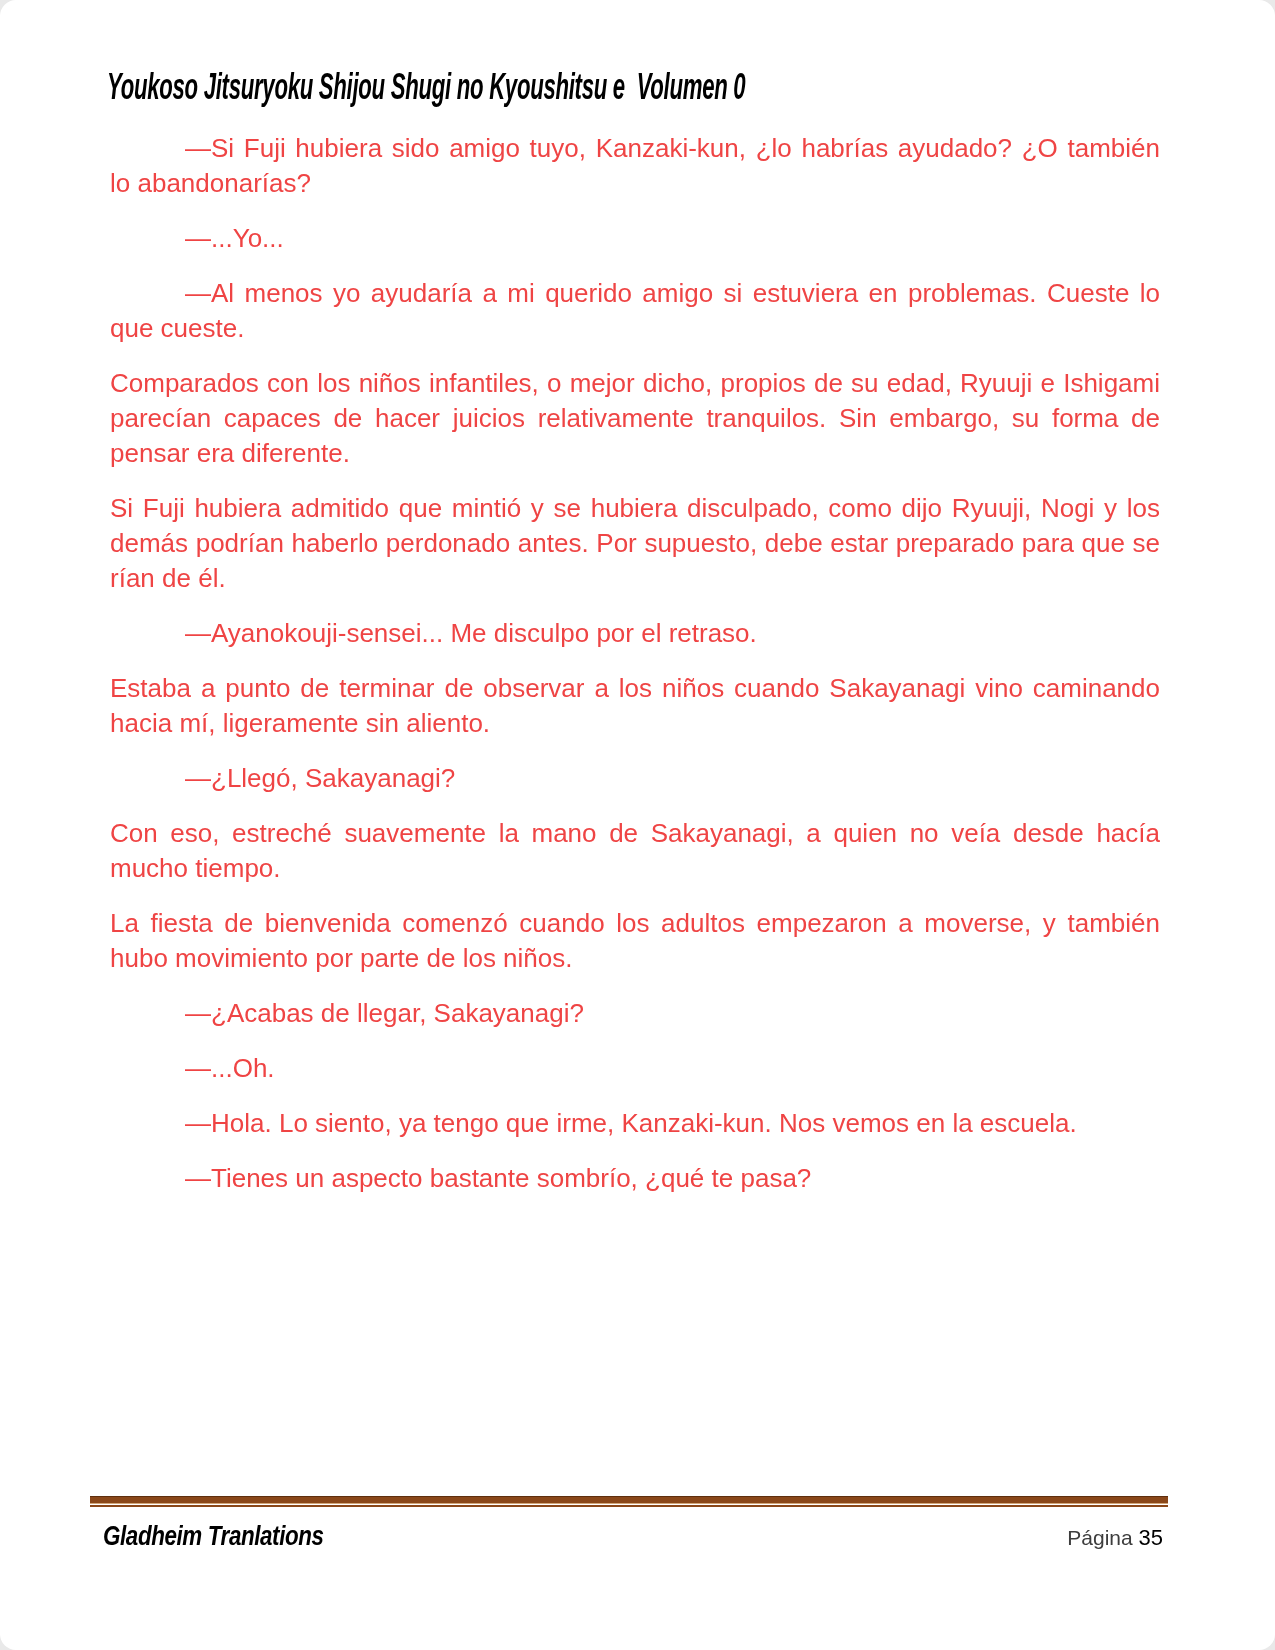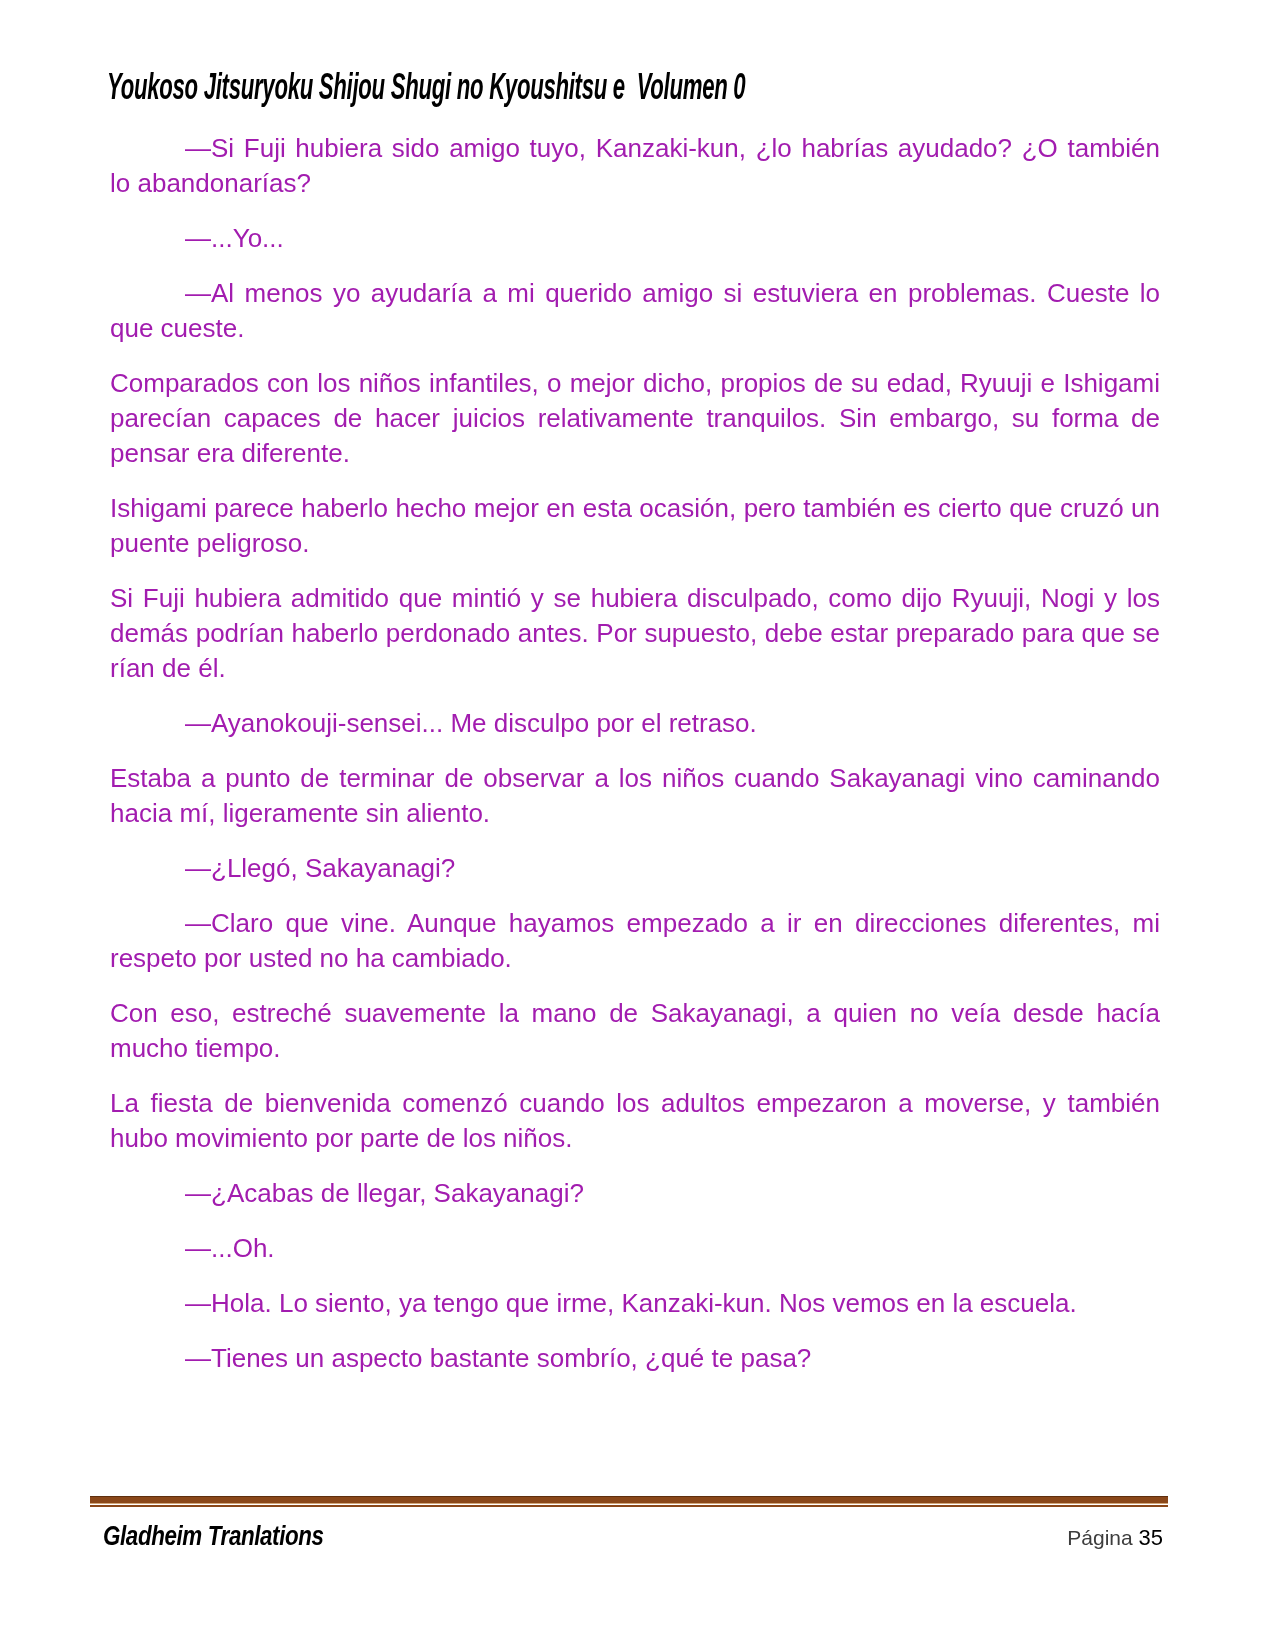--- a/index.html
+++ b/index.html
@@ -5,20 +5,21 @@
   html, body { margin: 0; padding: 0; background: #e9e9e9; }
   .page {
     position: relative;
     width: 1275px;
     height: 1650px;
     background: #ffffff;
     margin: 0 auto;
     overflow: hidden;
     font-family: "Liberation Sans", sans-serif;
     color: var(--text, #0a0a0a);
+    border-radius: 16px;
   }
 
   
   .page-title {
     position: absolute;
     left: 107px;
     top: 66px;
     font-size: 37px;
     font-weight: bold;
     font-style: italic;
@@ -34,21 +35,21 @@
     position: absolute;
     left: 110px;
     top: 131px;
     width: 1050px;
     text-align: justify;
   }
   .body-text p {
     margin: 0 0 20px 0;
     font-size: 26px;
     line-height: 35px;
-    color: #a21caf;
+    color: #ef4444;
   }
   .body-text p.dialogue { text-indent: 75px; }
   .body-text p.narrative { text-indent: 0; }
 
   
   .footer-rule {
     position: absolute;
     left: 90px;
     top: 1496px;
     width: 1078px;
@@ -98,26 +99,24 @@
 
 <div class="page">
 
   <div class="page-title">Youkoso Jitsuryoku Shijou Shugi no Kyoushitsu e  Volumen 0</div>
 
   <main class="body-text">
     <p class="dialogue">—Si Fuji hubiera sido amigo tuyo, Kanzaki-kun, ¿lo habrías ayudado? ¿O también lo abandonarías?</p>
     <p class="dialogue">—...Yo...</p>
     <p class="dialogue">—Al menos yo ayudaría a mi querido amigo si estuviera en problemas. Cueste lo que cueste.</p>
     <p class="narrative">Comparados con los niños infantiles, o mejor dicho, propios de su edad, Ryuuji e Ishigami parecían capaces de hacer juicios relativamente tranquilos. Sin embargo, su forma de pensar era diferente.</p>
-    <p class="narrative">Ishigami parece haberlo hecho mejor en esta ocasión, pero también es cierto que cruzó un puente peligroso.</p>
     <p class="narrative">Si Fuji hubiera admitido que mintió y se hubiera disculpado, como dijo Ryuuji, Nogi y los demás podrían haberlo perdonado antes. Por supuesto, debe estar preparado para que se rían de él.</p>
     <p class="dialogue">—Ayanokouji-sensei... Me disculpo por el retraso.</p>
     <p class="narrative">Estaba a punto de terminar de observar a los niños cuando Sakayanagi vino caminando hacia mí, ligeramente sin aliento.</p>
     <p class="dialogue">—¿Llegó, Sakayanagi?</p>
-    <p class="dialogue">—Claro que vine. Aunque hayamos empezado a ir en direcciones diferentes, mi respeto por usted no ha cambiado.</p>
     <p class="narrative">Con eso, estreché suavemente la mano de Sakayanagi, a quien no veía desde hacía mucho tiempo.</p>
     <p class="narrative">La fiesta de bienvenida comenzó cuando los adultos empezaron a moverse, y también hubo movimiento por parte de los niños.</p>
     <p class="dialogue">—¿Acabas de llegar, Sakayanagi?</p>
     <p class="dialogue">—...Oh.</p>
     <p class="dialogue">—Hola. Lo siento, ya tengo que irme, Kanzaki-kun. Nos vemos en la escuela.</p>
     <p class="dialogue">—Tienes un aspecto bastante sombrío, ¿qué te pasa?</p>
   </main>
 
   <div class="footer-rule"></div>
 

